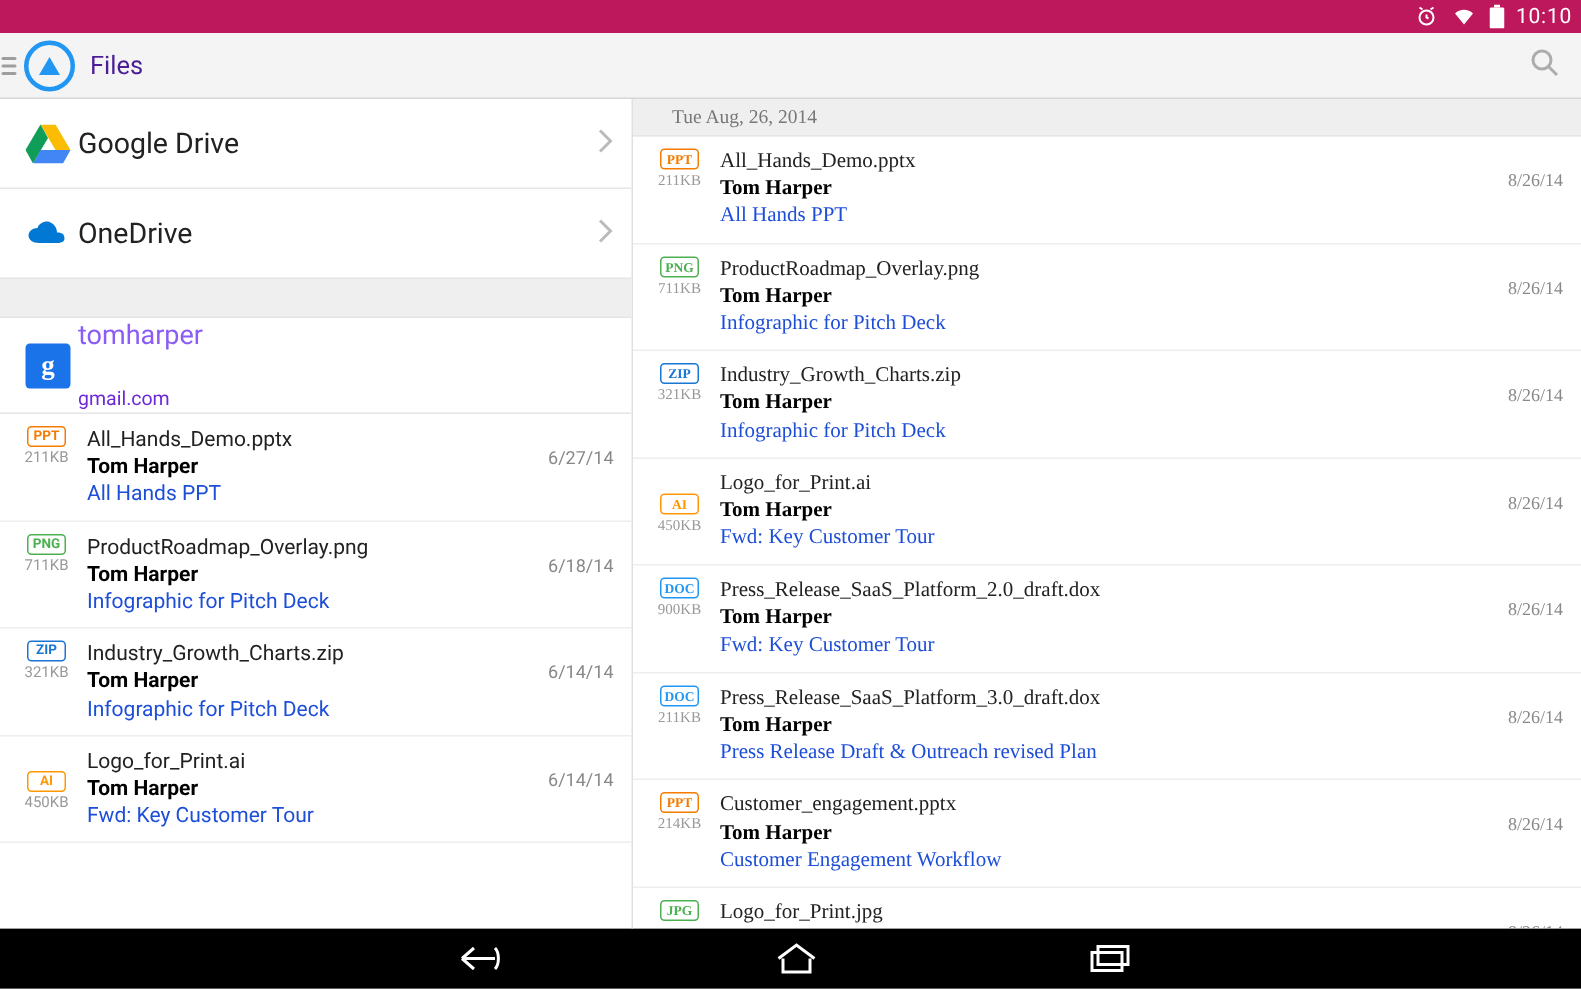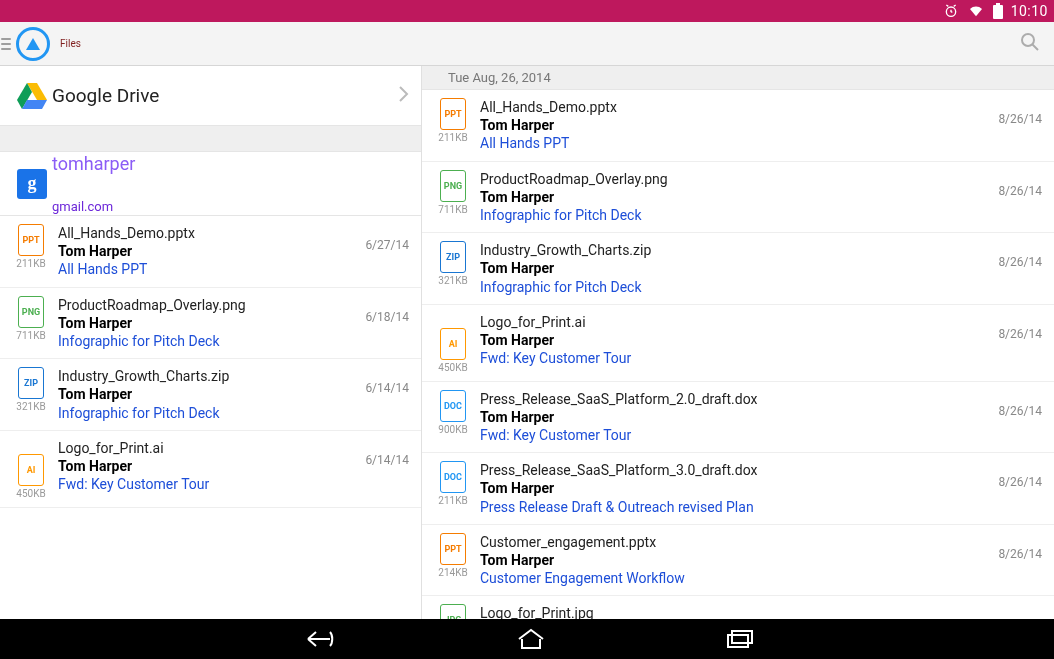--- a/index.html
+++ b/index.html
@@ -50,21 +50,21 @@
     border: 3px solid #2196f3; margin-left:2px;
     display:flex; align-items:center; justify-content:center;
   }
   .app-logo .tri {
     width:0;height:0;
     border-left:7px solid transparent;
     border-right:7px solid transparent;
     border-bottom:12px solid #2196f3;
   }
   .app-title {
-    margin-left: 10px; color:#7f1d1d; font-size:10px;
+    margin-left: 10px; color:#4c1d95; font-size:17px;
   }
   .app-bar .flex { flex:1; }
   .search-icon { opacity:0.5; }
 
   
   .content {
     height: 553px;
     display:flex;
     background:#fff;
   }
@@ -72,20 +72,21 @@
     width: 422px;
     border-right: 1px solid #e0e0e0;
     background:#fff;
     overflow:hidden;
     position:relative;
   }
   .right-pane {
     flex:1;
     background:#fff;
     overflow:hidden;
+    font-family:Liberation Serif, serif;
   }
 
   
   .provider {
     height: 60px;
     display:flex;
     align-items:center;
     padding: 0 12px;
     border-bottom: 1px solid #e5e5e5;
     cursor:pointer;
@@ -132,21 +133,21 @@
     align-items:flex-start;
     padding: 8px 12px 8px 10px;
     border-bottom: 1px solid #eee;
     cursor:pointer;
   }
   .file-row .thumb-col {
     width: 42px;
     text-align:center;
   }
   .file-icon {
-    width: 26px; height: 32px;
+    width: 26px; height: 14px;
     border:1px solid; border-radius:3px;
     margin: 0 auto 2px;
     display:flex; align-items:center; justify-content:center;
     font-size:9px; font-weight:bold;
   }
   .ppt { color:#f57c00; border-color:#f57c00; }
   .png { color:#4caf50; border-color:#4caf50; }
   .zip { color:#1976d2; border-color:#1976d2; }
   .ai  { color:#ff9800; border-color:#ff9800;margin-top:15px; }
   .doc { color:#2196f3; border-color:#2196f3; }
@@ -251,20 +252,33 @@
       </div>
       <div class="label">Google Drive</div>
       <span class="chev">
         <svg width="12" height="18" viewBox="0 0 12 18" fill="none" stroke="#bbb" stroke-width="2">
             <path d="M3 2l7 7-7 7"></path>
           </svg>
       </span>
     </div>
 
 
+    <div class="provider">
+      <div class="icon-slot">
+        <svg class="onedrive-icon" viewBox="0 0 30 20" fill="#0078d4">
+            <path d="M9 16c-4 0-7-2-7-5s3-5 6-5c1-3 5-5 8-4 3 1 5 4 5 7 3 0 5 1 5 4 0 2-2 3-5 3H9z"></path>
+          </svg>
+      </div>
+      <div class="label">OneDrive</div>
+      <span class="chev">
+        <svg width="12" height="18" viewBox="0 0 12 18" fill="none" stroke="#bbb" stroke-width="2">
+            <path d="M3 2l7 7-7 7"></path>
+          </svg>
+      </span>
+    </div>
 
     <div class="gap-row"></div>
 
     <div class="account">
       <div class="icon-slot">
         <div class="google-square">g</div>
       </div>
       <div class="info">
         <div class="name">tomharper</div>
         <div class="sub">gmail.com</div>

